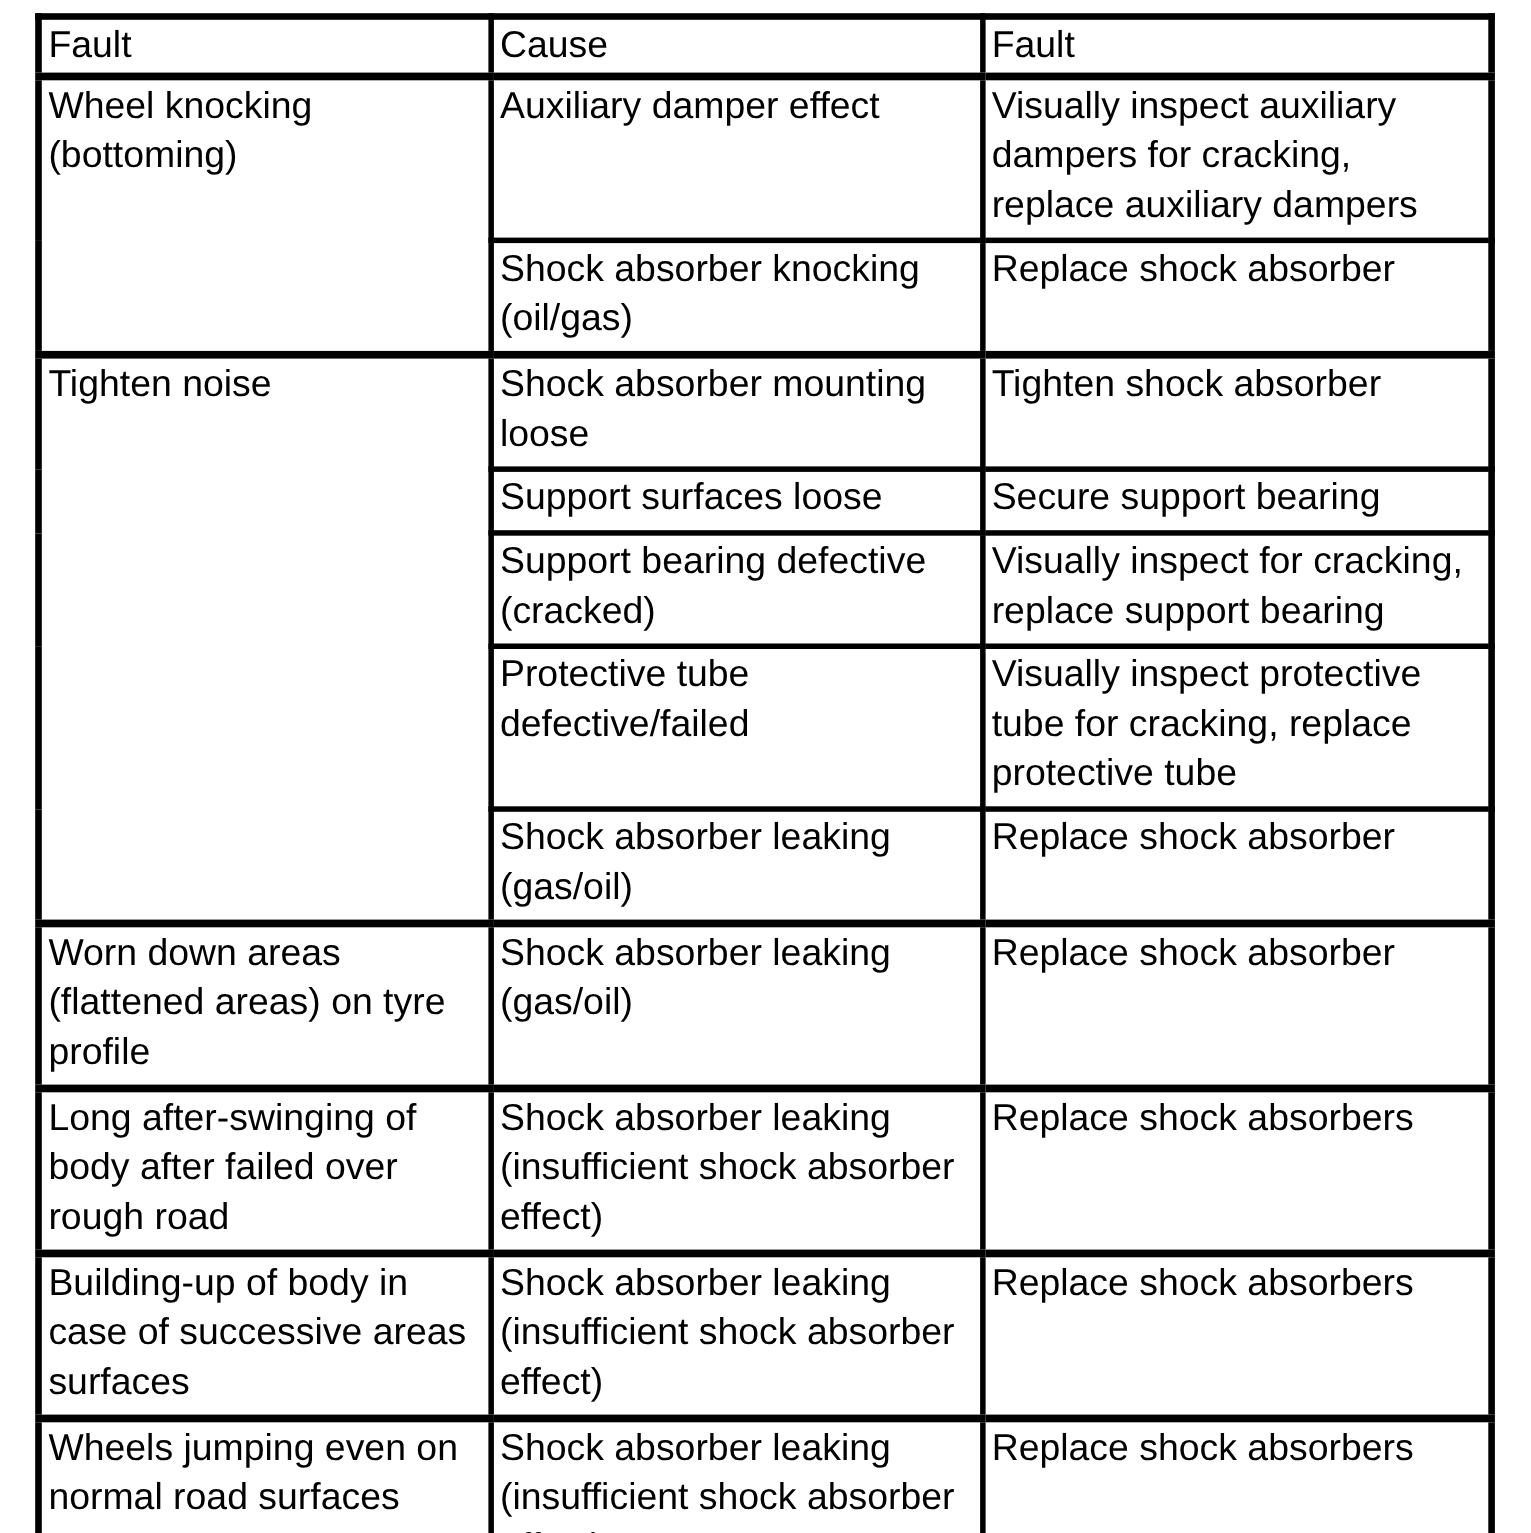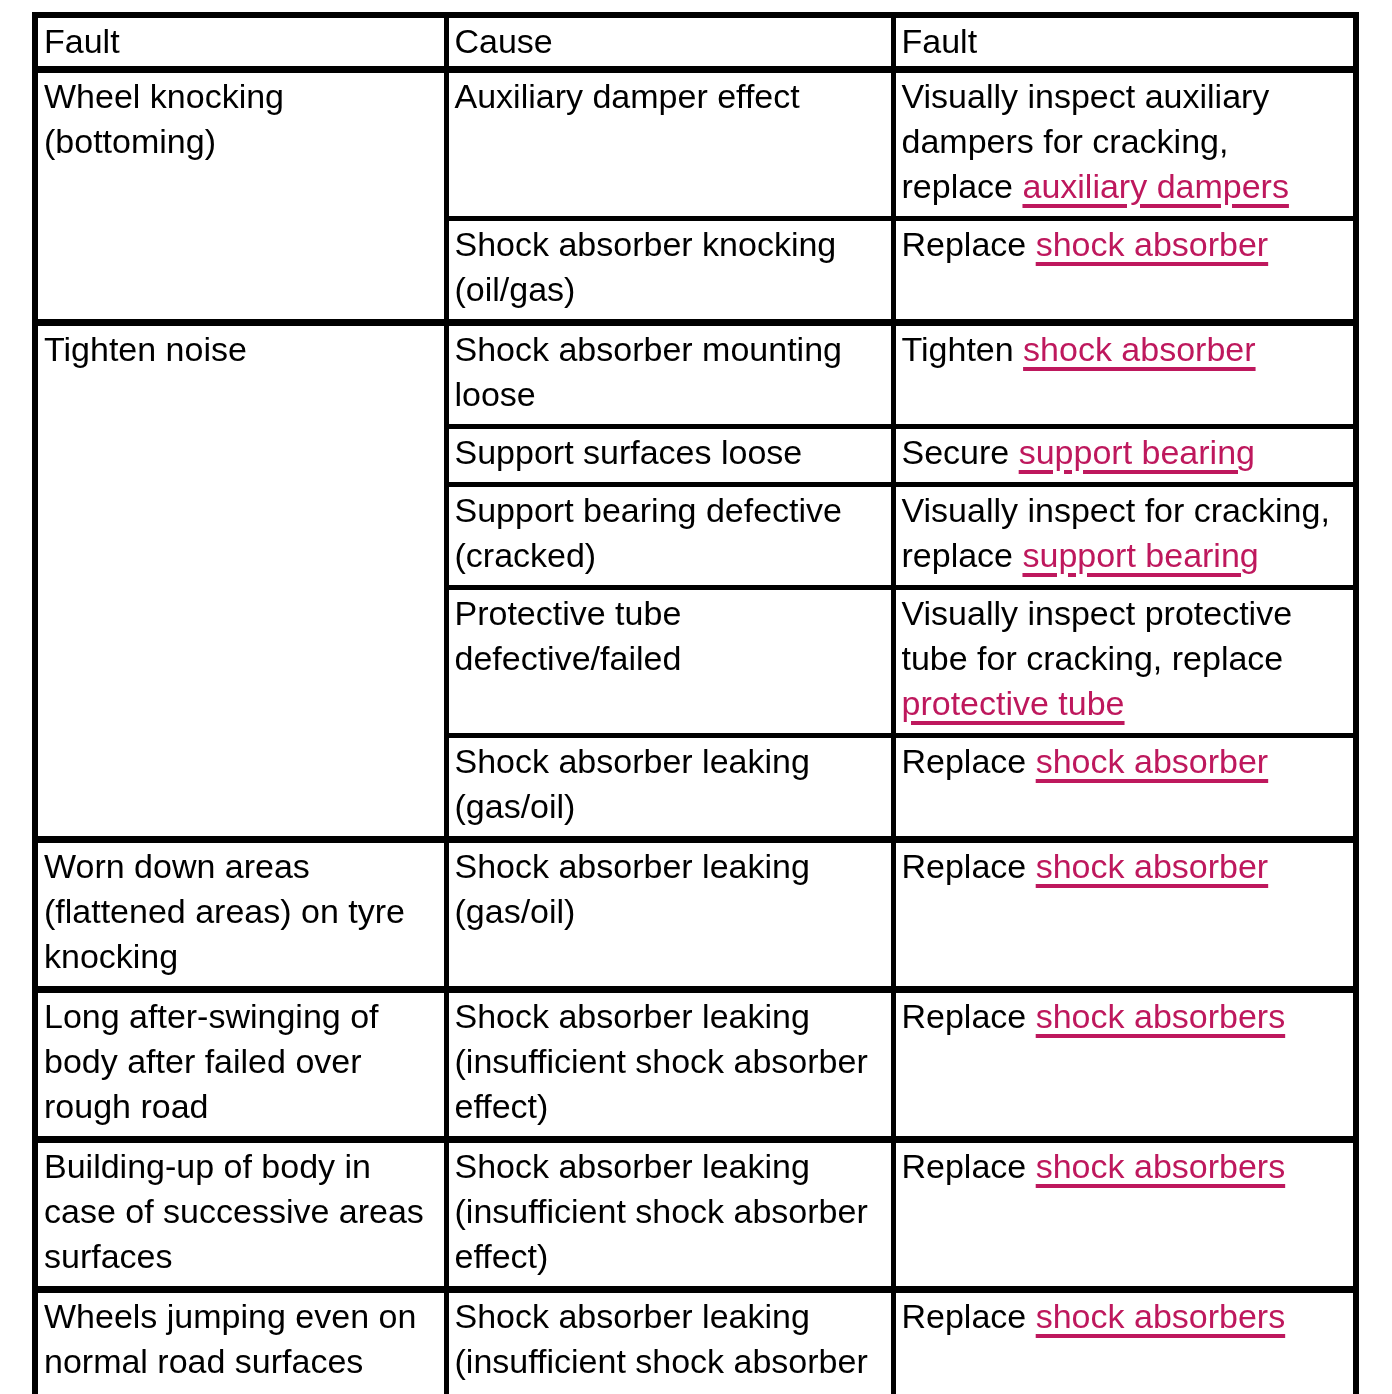--- a/index.html
+++ b/index.html
@@ -42,24 +42,23 @@
     overflow: hidden;
   }
   thead th {
     font-weight: normal;
     padding: 1px 6px 2px 6px;
   }
   tr.group-start td {
     border-top-width: 7px;
   }
   .term-link {
-    text-decoration: underline;
     text-decoration-thickness: 4px;
     text-underline-offset: 6px;
-    color: #be185d;
+    color: #000000;
   }
 </style>
 </head>
 <body>
 
 <div class="page">
   <table class="troubleshooting">
     <colgroup>
       <col class="c-fault">
       <col class="c-cause">
@@ -100,21 +99,21 @@
       <tr>
         <td>Protective tube defective/failed</td>
         <td><span>Visually inspect protective tube for cracking, replace </span><span class="term-link">protective tube</span></td>
       </tr>
       <tr>
         <td>Shock absorber leaking (gas/oil)</td>
         <td><span>Replace </span><span class="term-link">shock absorber</span></td>
       </tr>
 
       <tr class="group-start">
-        <td>Worn down areas (flattened areas) on tyre knocking</td>
+        <td>Worn down areas (flattened areas) on tyre profile</td>
         <td>Shock absorber leaking (gas/oil)</td>
         <td><span>Replace </span><span class="term-link">shock absorber</span></td>
       </tr>
 
       <tr class="group-start">
         <td>Long after-swinging of body after failed over rough road</td>
         <td>Shock absorber leaking (insufficient shock absorber effect)</td>
         <td><span>Replace </span><span class="term-link">shock absorbers</span></td>
       </tr>
 

